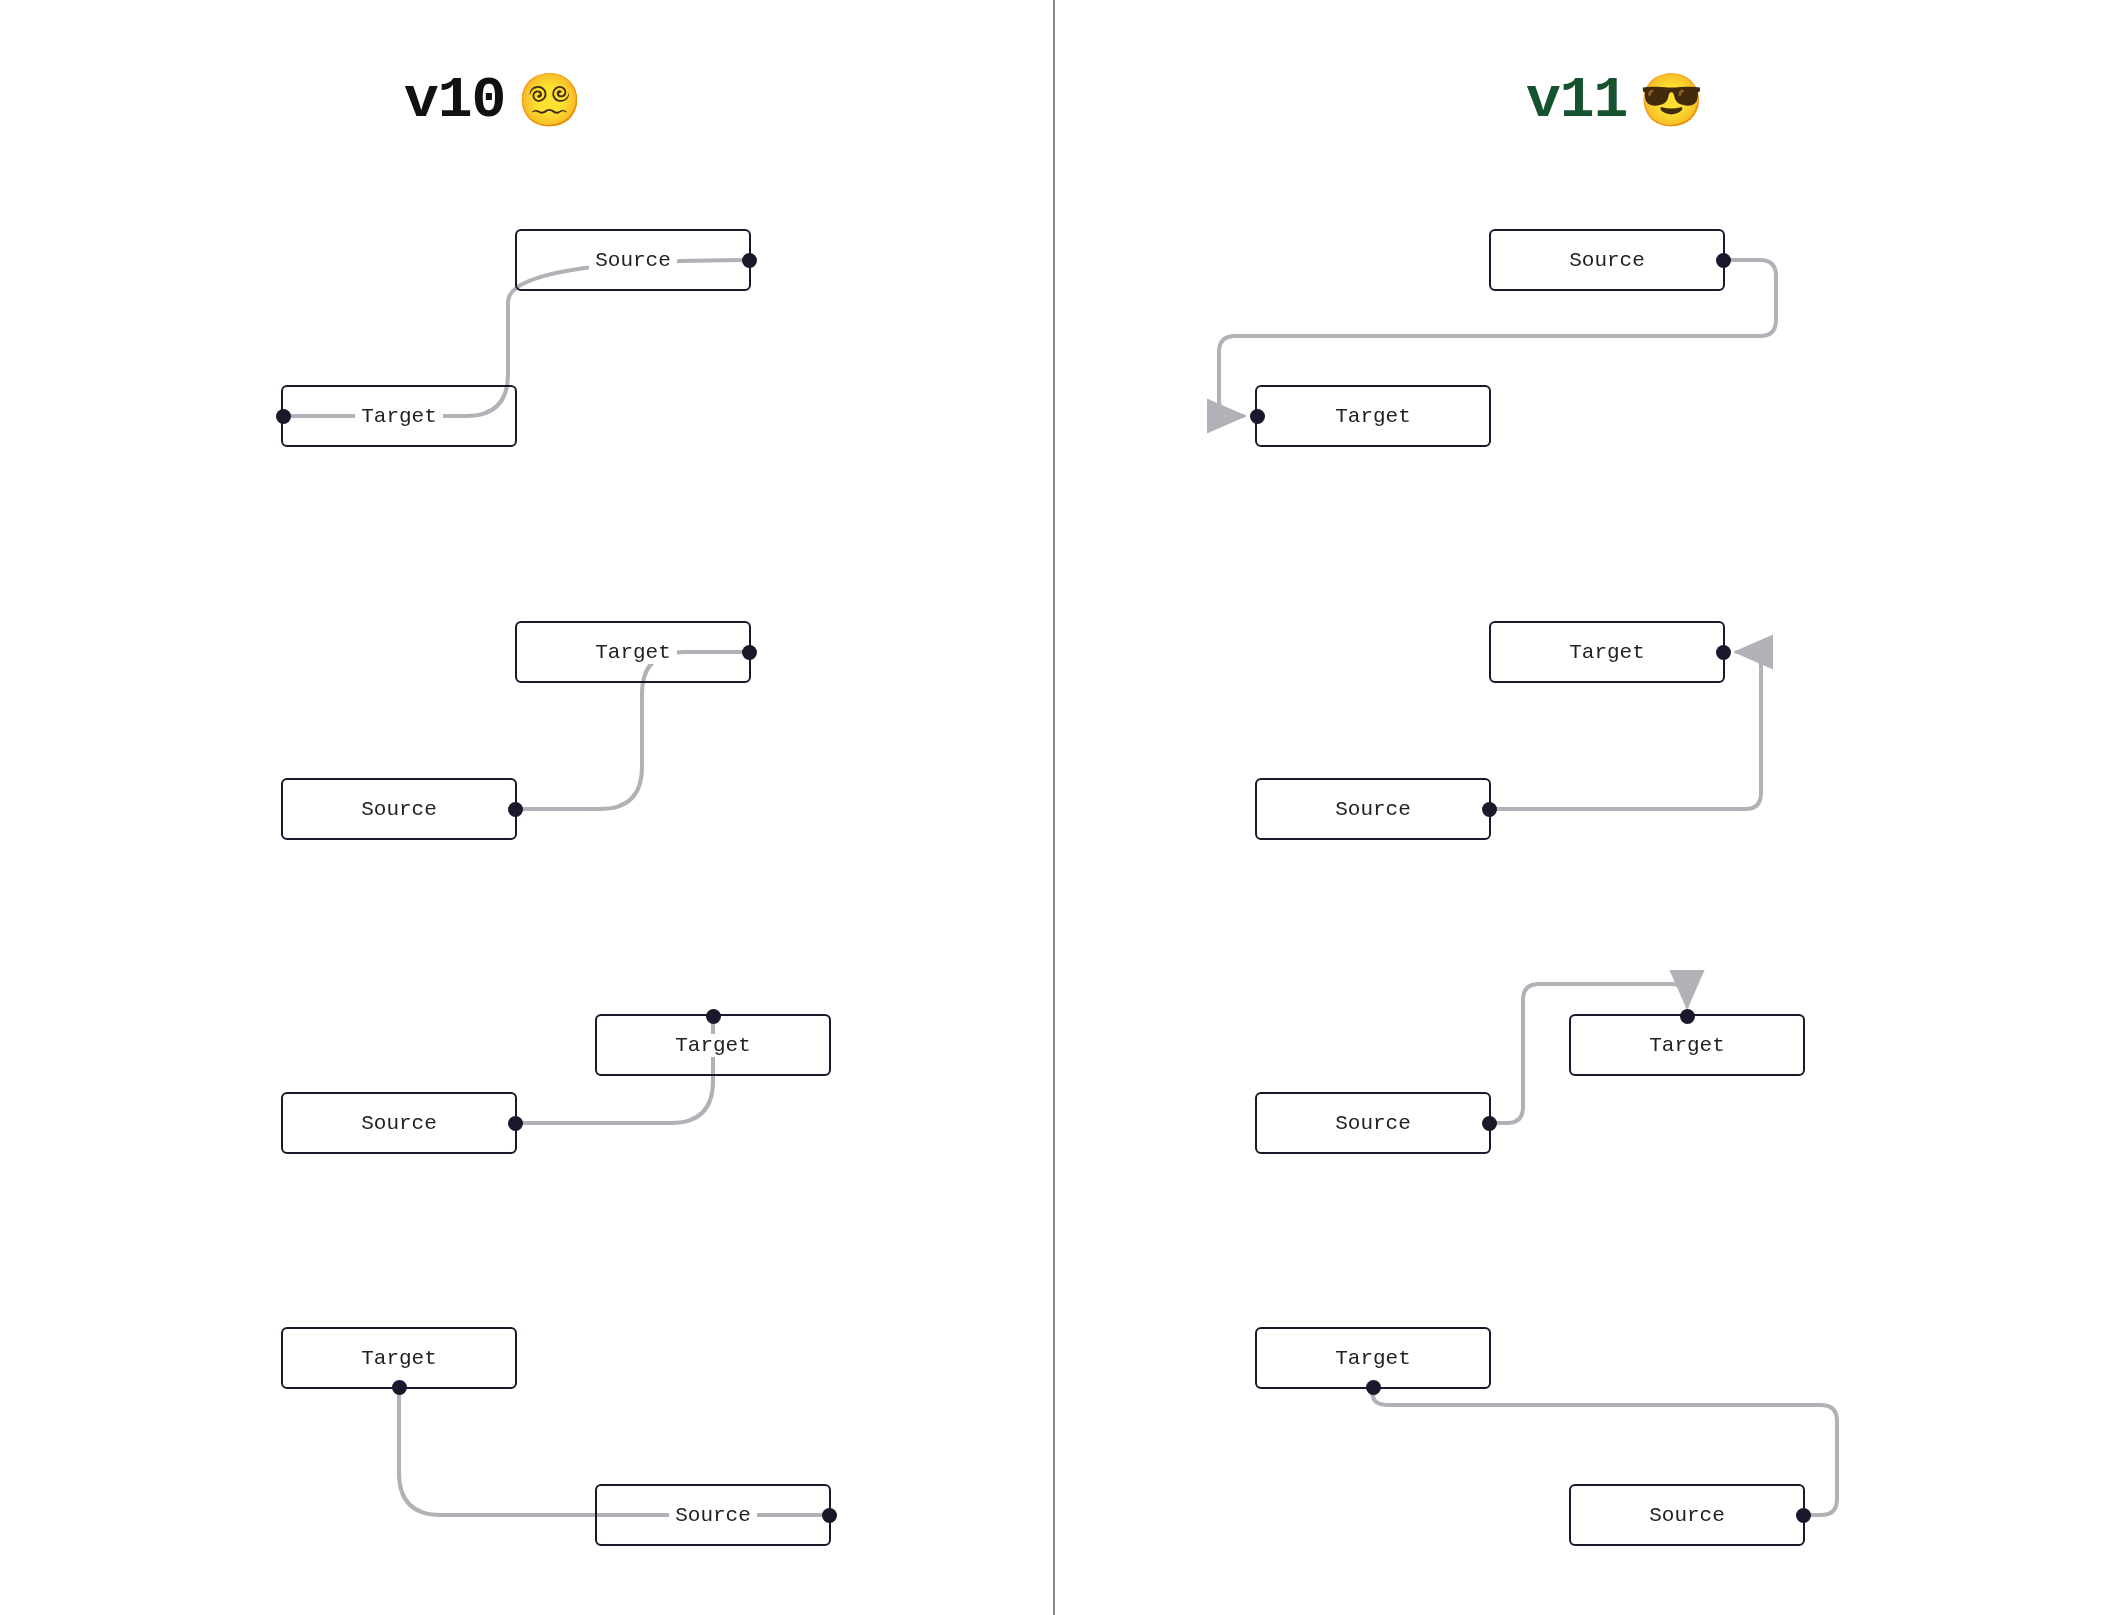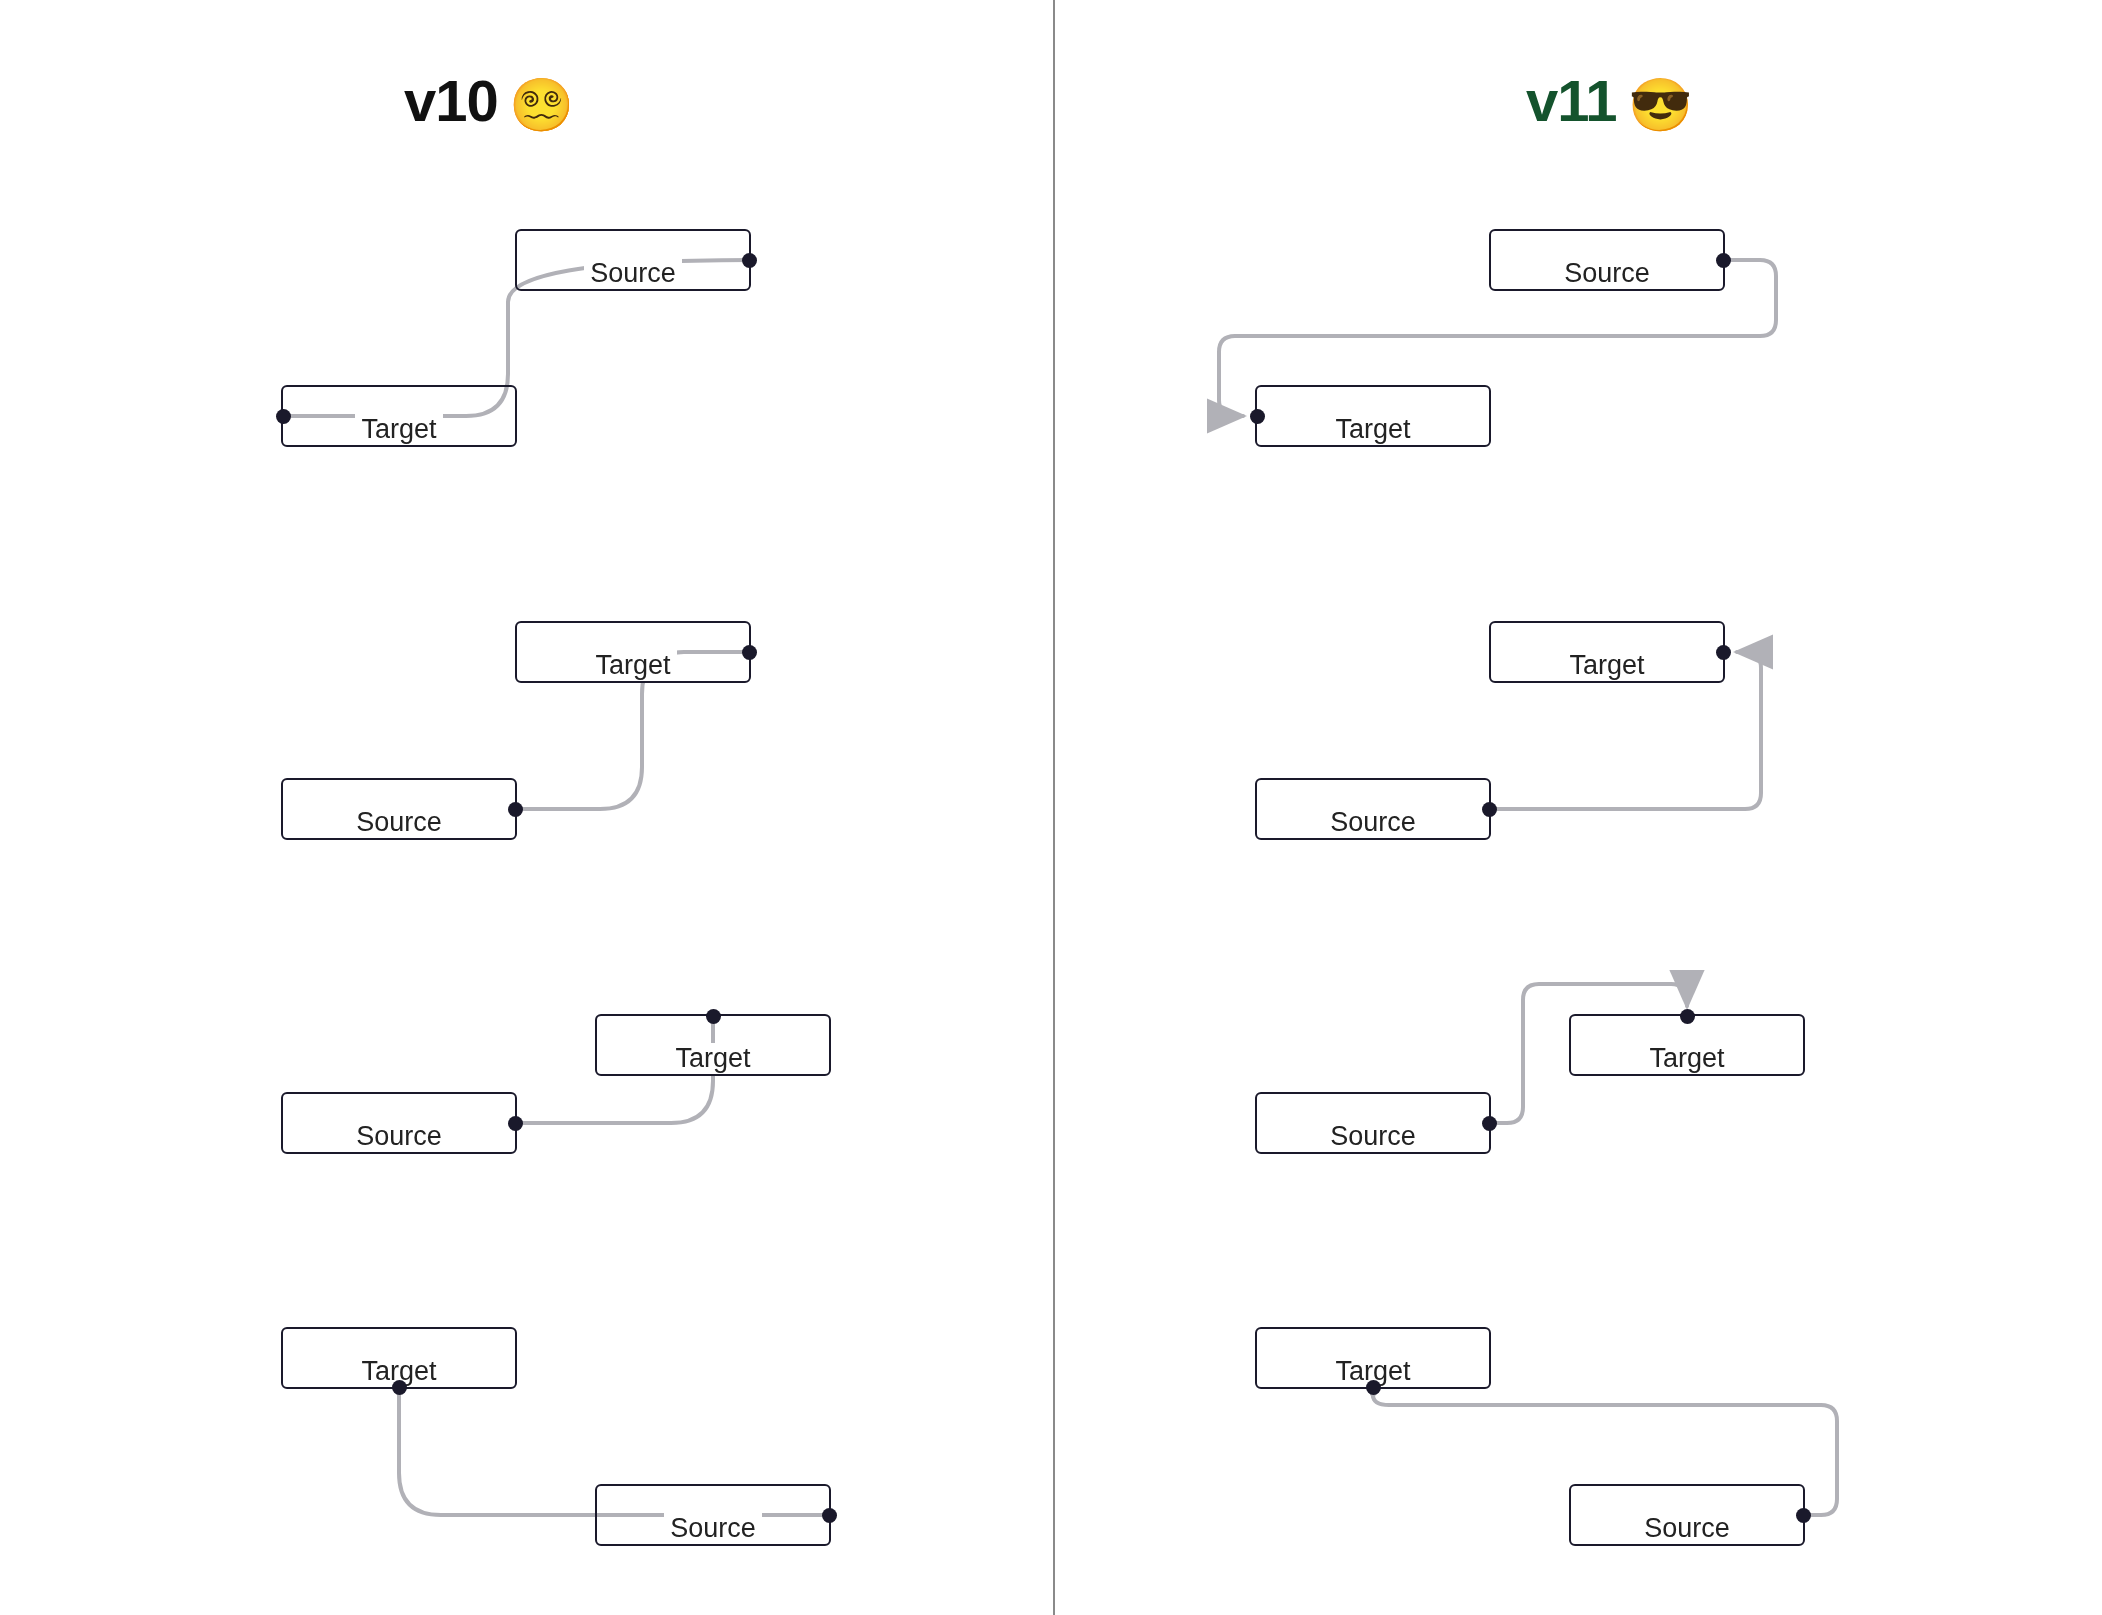--- a/index.html
+++ b/index.html
@@ -7,20 +7,21 @@
     margin: 0; padding: 0;
     background: #ffffff;
     font-family: "Liberation Sans", sans-serif;
   }
   #page {
     position: relative;
     width: 2102px;
     height: 1615px;
     background: #ffffff;
     overflow: hidden;
+    font-family: Liberation Mono, monospace;
   }
   .divider {
     position: absolute;
     top: 0;
     width: 2px;
     height: 1615px;
     background: #8a8a8a;
   }
   .col-title {
     position: absolute;
@@ -37,23 +38,23 @@
     top: 0; left: 0;
     width: 2102px; height: 1615px;
     pointer-events: none;
   }
   .node {
     position: absolute;
     border: 2.5px solid #1a192b;
     border-radius: 6px;
     background: #ffffff;
     display: flex;
-    align-items: flex-end;
+    align-items: center;
     justify-content: center;
-    font-size: 27px;
+    font-size: 21px;
     color: #222222;
     z-index: 5;
   }
   .node.behind { z-index: 2; }
   .handle {
     position: absolute;
     width: 15px; height: 15px;
     border-radius: 50%;
     background: #1a192b;
     z-index: 9;

